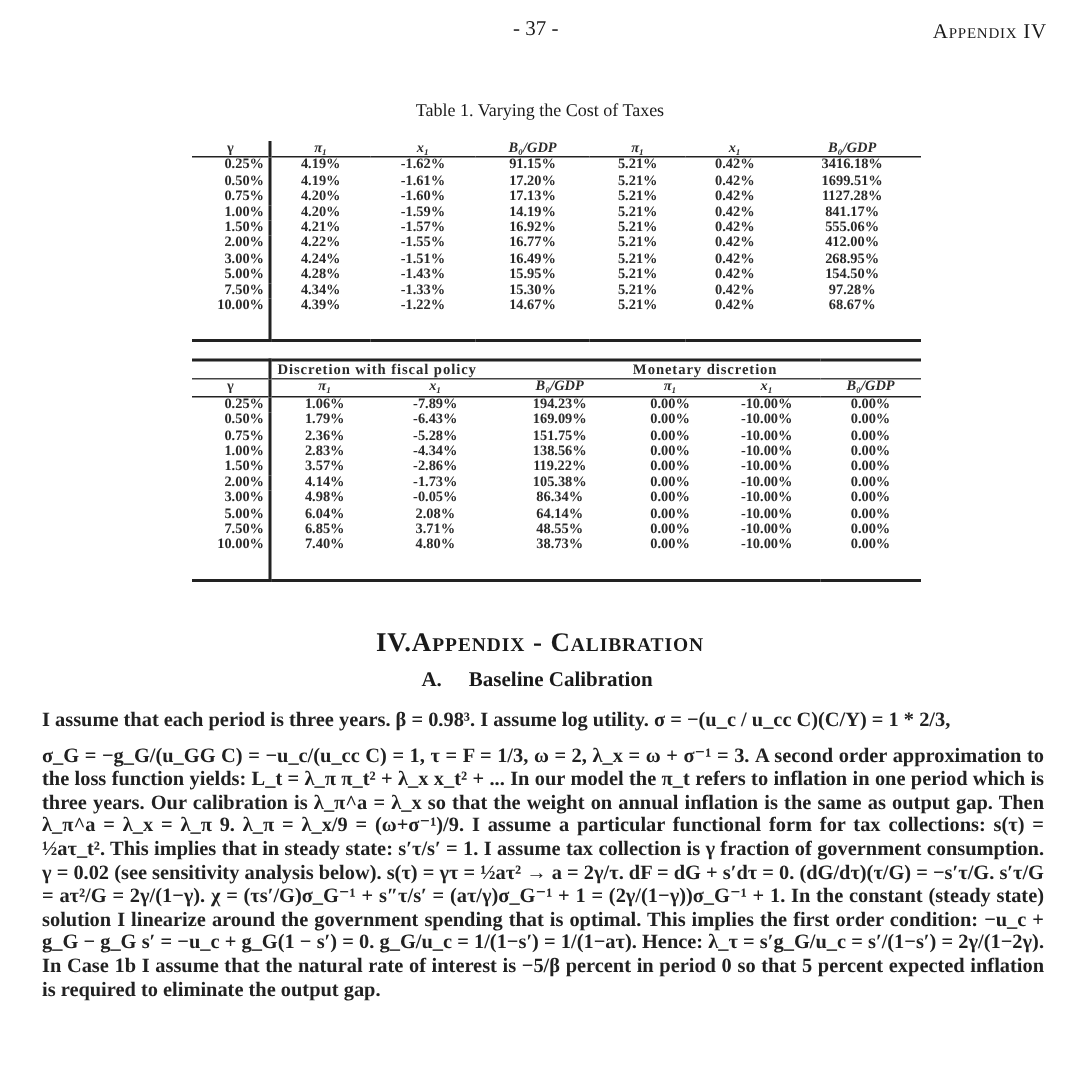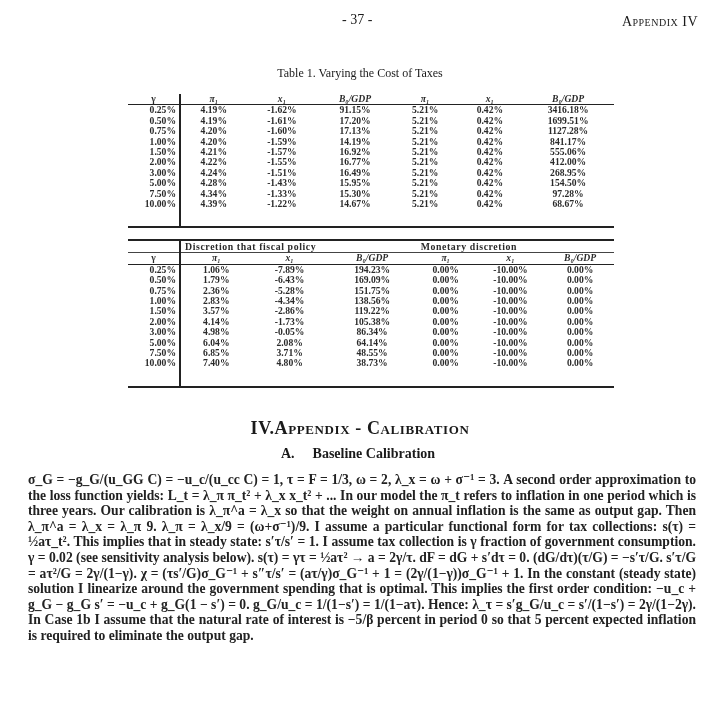--- a/index.html
+++ b/index.html
@@ -143,21 +143,21 @@
         <td>0.42%</td>
         <td>68.67%</td>
       </tr>
     </tbody>
 </table>
 
 <table class="tbl tbl2">
   <thead>
     <tr class="grp">
       <th class="g"></th>
-      <th colspan="3">Discretion that fiscal policy</th>
+      <th colspan="3">Discretion with fiscal policy</th>
       <th colspan="3">Monetary discretion</th>
     </tr>
     <tr class="hdr">
       <th class="g gam">γ</th>
       <th>π₁</th>
       <th>x₁</th>
       <th>B₀/GDP</th>
       <th>π₁</th>
       <th>x₁</th>
       <th>B₀/GDP</th>
@@ -256,14 +256,15 @@
       </tr>
     </tbody>
 </table>
 
 <div class="sec-title">IV.Appendix - Calibration</div>
 <div class="sub-title">
   <span class="lbl">A.</span><span>Baseline Calibration</span>
 </div>
 
 <div class="body-text">
+  <p class="first">I assume that each period is three years. β = 0.98³. I assume log utility. σ = −(u_c / u_cc C)(C/Y) = 1 * 2/3,</p>
   <p>σ_G = −g_G/(u_GG C) = −u_c/(u_cc C) = 1, τ = F = 1/3, ω = 2, λ_x = ω + σ⁻¹ = 3. A second order approximation to the loss function yields: L_t = λ_π π_t² + λ_x x_t² + ... In our model the π_t refers to inflation in one period which is three years. Our calibration is λ_π^a = λ_x so that the weight on annual inflation is the same as output gap. Then λ_π^a = λ_x = λ_π 9. λ_π = λ_x/9 = (ω+σ⁻¹)/9. I assume a particular functional form for tax collections: s(τ) = ½aτ_t². This implies that in steady state: s′τ/s′ = 1. I assume tax collection is γ fraction of government consumption. γ = 0.02 (see sensitivity analysis below). s(τ) = γτ = ½aτ² → a = 2γ/τ. dF = dG + s′dτ = 0. (dG/dτ)(τ/G) = −s′τ/G. s′τ/G = aτ²/G = 2γ/(1−γ). χ = (τs′/G)σ_G⁻¹ + s″τ/s′ = (aτ/γ)σ_G⁻¹ + 1 = (2γ/(1−γ))σ_G⁻¹ + 1. In the constant (steady state) solution I linearize around the government spending that is optimal. This implies the first order condition: −u_c + g_G − g_G s′ = −u_c + g_G(1 − s′) = 0. g_G/u_c = 1/(1−s′) = 1/(1−aτ). Hence: λ_τ = s′g_G/u_c = s′/(1−s′) = 2γ/(1−2γ). In Case 1b I assume that the natural rate of interest is −5/β percent in period 0 so that 5 percent expected inflation is required to eliminate the output gap.</p>
 </div>
 
 </body></html>

